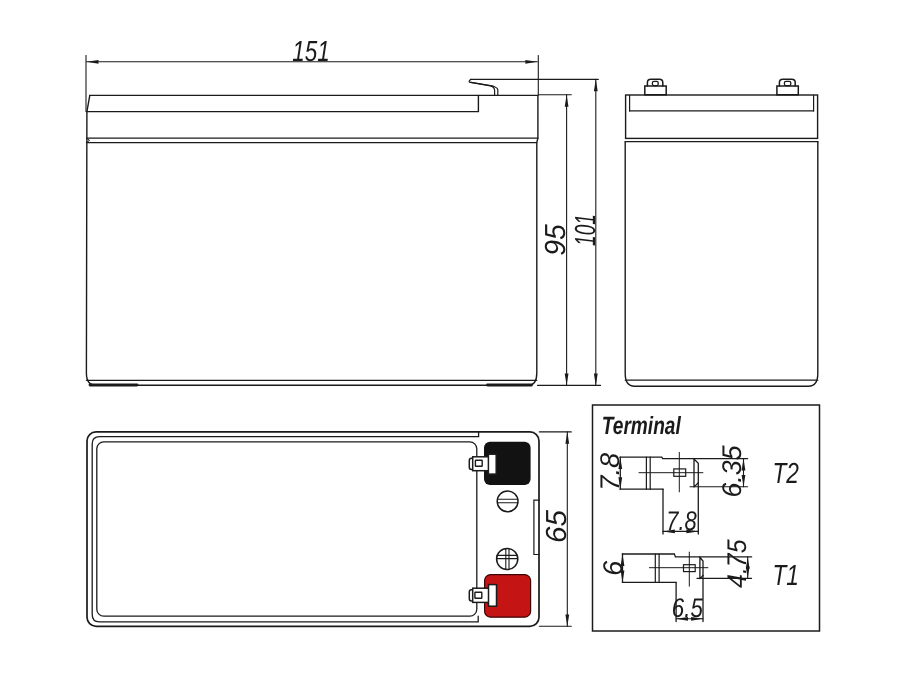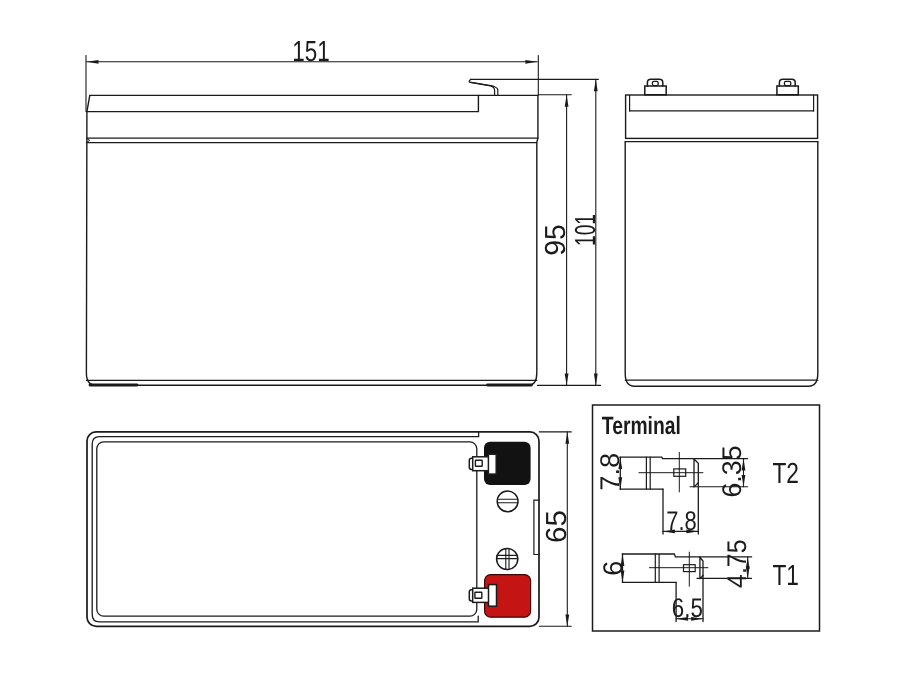--- a/index.html
+++ b/index.html
@@ -1,16 +1,16 @@
 <!DOCTYPE html>
 <html><head>
 <meta charset="utf-8">
 <style>
   html,body{margin:0;padding:0;background:#ffffff;}
-  .page{width:893px;height:675px;position:relative;background:#ffffff;overflow:hidden;}
+  .page{width:893px;height:675px;position:relative;background:#ffffff;overflow:hidden;font-style:italic;}
   svg text{font-family:"Liberation Sans",sans-serif;fill:#1b1b1b;text-rendering:geometricPrecision;}
 </style>
 </head>
 <body>
 <div class="page">
 <svg width="900" height="675" viewBox="0 0 900 675" style="will-change:transform;transform:translateZ(0);">
 <defs>
 <marker id="ar" viewBox="0 0 13 6" markerWidth="13" markerHeight="6" refX="12.2" refY="3" orient="auto-start-reverse" markerUnits="userSpaceOnUse">
 <path d="M0.3,1.1 L12.2,3 L0.3,4.9 Z" fill="#1b1b1b"></path>
 </marker>

